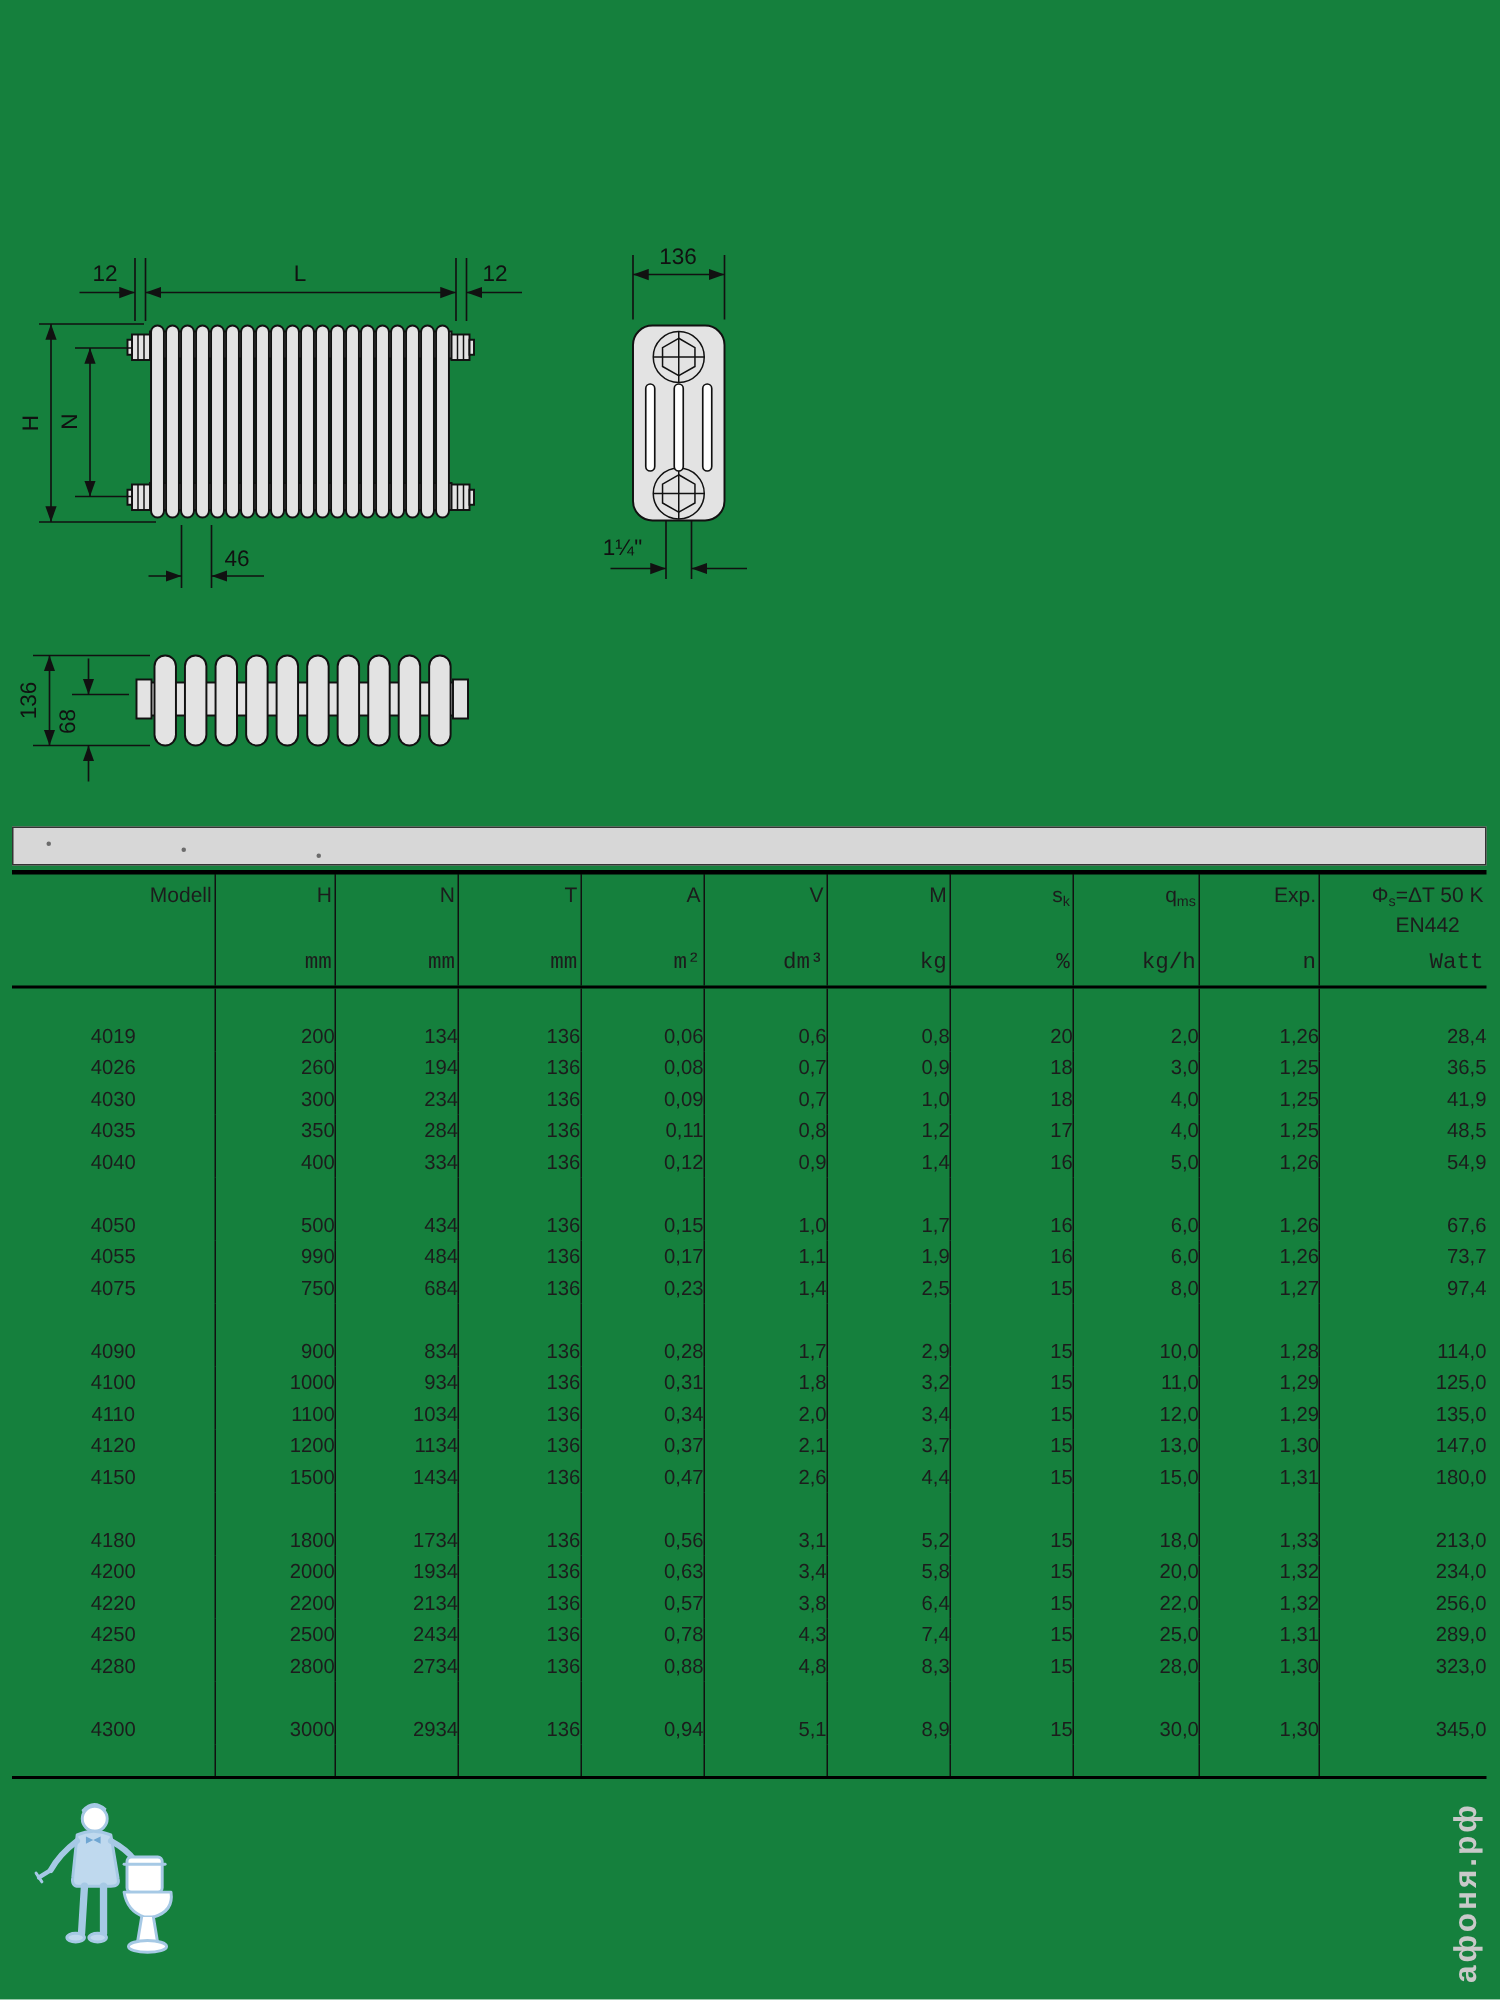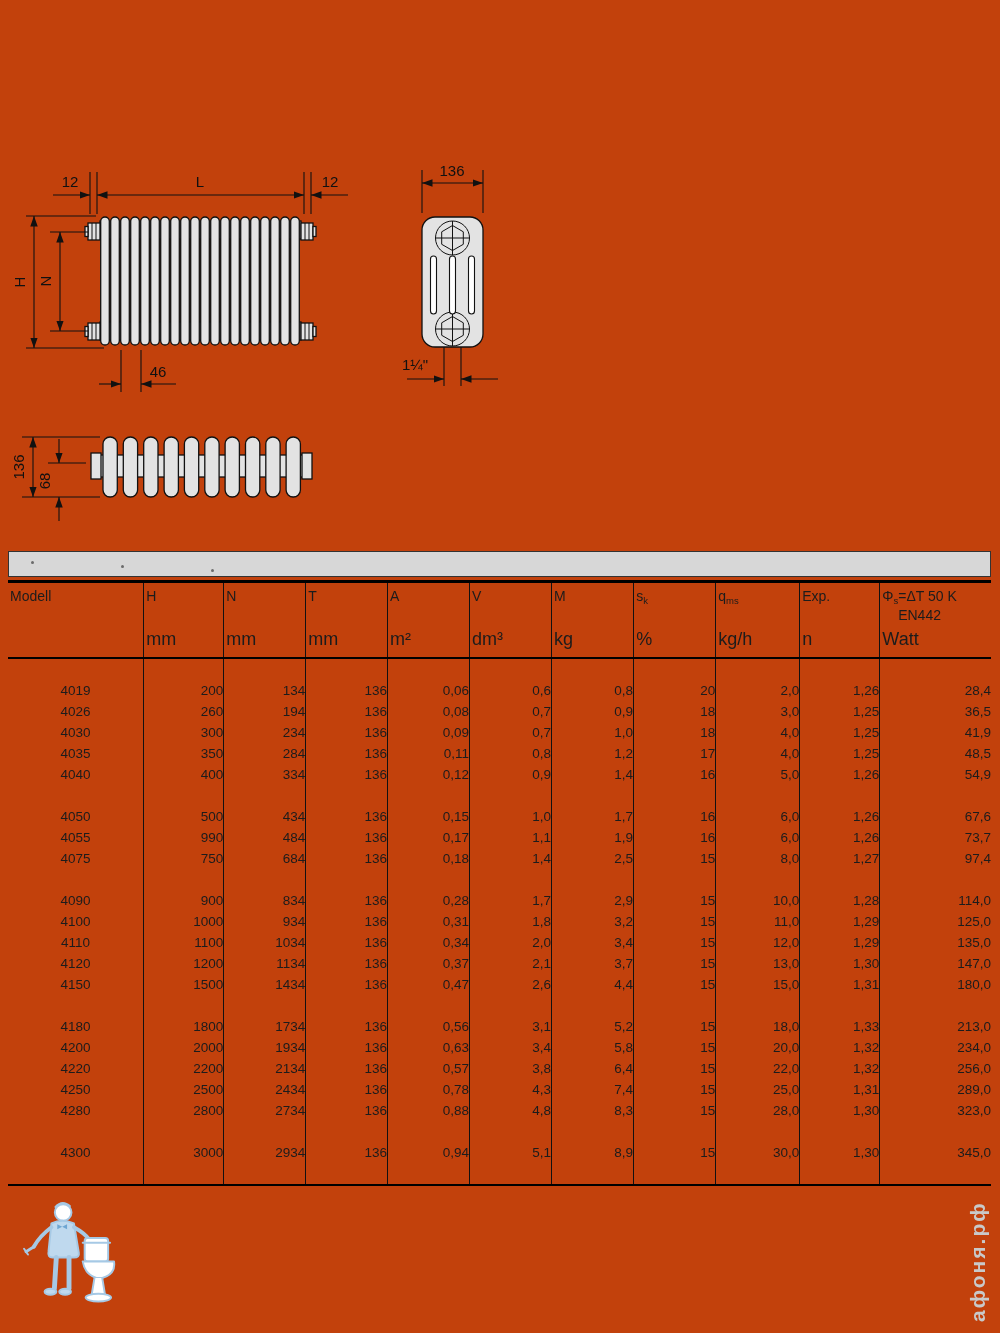--- a/index.html
+++ b/index.html
@@ -1,16 +1,16 @@
 <!DOCTYPE html>
 <html><head>
 <meta charset="utf-8">
 <style>
   html,body { margin:0; padding:0; background:#fff; }
-  .page { position:relative; width:1000px; height:1333px; background:#c2410c;
+  .page { position:relative; width:1000px; height:1333px; background:#15803d;
           font-family:"Liberation Sans", sans-serif; color:#1c1c1c; overflow:hidden; }
 
   
   svg.drawings { position:absolute; left:0; top:150px; }
   .dim  { stroke:#111; stroke-width:1.1; fill:none; }
   .thin { stroke:#111; stroke-width:1; fill:none; }
   .fillg { fill:#e3e3e3; stroke:#111; stroke-width:1.3; }
   .slot  { fill:#ffffff; stroke:#111; stroke-width:1.1; }
   #front-tubes rect, #top-pills rect { fill:#e3e3e3; stroke:#111; stroke-width:1.3; }
   text.dimlab { font-size:15px; fill:#111; }
@@ -21,23 +21,23 @@
   .dot { position:absolute; width:3px; height:3px; background:#6b6b6b; border-radius:50%; }
 
   
   #spec-table { position:absolute; left:8px; top:580px; width:983px;
                 border-collapse:collapse; table-layout:fixed;
                 border-top:3px solid #000; border-bottom:2px solid #000;
                 font-size:13.5px; }
   #spec-table th { font-weight:normal; height:62px; padding:5px 2px 7px;
                    border-bottom:2px solid #000; vertical-align:top; }
   .h-wrap { display:flex; flex-direction:column; justify-content:space-between;
-            align-items:flex-start; height:100%; }
+            align-items:flex-end; height:100%; }
   .h-sym  { font-size:14px; line-height:1.25; text-align:center; }
-  .h-unit { font-size:18px; }
+  .h-unit { font-size:15px;font-family:Liberation Mono, monospace; }
   #spec-table sub { font-size:9.5px; vertical-align:-3px; }
   #spec-table td { height:21px; padding:0; }
   td.c-num   { text-align:right; padding-right:12px; }
   td.c-model { text-align:center; }
   .bL { border-left:1.2px solid #111; }
   tr.spacer td { height:auto; }
 
   
   svg.plumber { position:absolute; left:6px; top:1192px; }
   .site-mark { position:absolute; right:10px; top:1192px; height:130px;
@@ -419,21 +419,21 @@
           <td class="c-num bL">16</td>
           <td class="c-num bL">6,0</td>
           <td class="c-num bL">1,26</td>
           <td class="c-num bL">73,7</td>
         </tr>
         <tr>
           <td class="c-model">4075</td>
           <td class="c-num bL">750</td>
           <td class="c-num bL">684</td>
           <td class="c-num bL">136</td>
-          <td class="c-num bL">0,18</td>
+          <td class="c-num bL">0,23</td>
           <td class="c-num bL">1,4</td>
           <td class="c-num bL">2,5</td>
           <td class="c-num bL">15</td>
           <td class="c-num bL">8,0</td>
           <td class="c-num bL">1,27</td>
           <td class="c-num bL">97,4</td>
         </tr>
         <tr class="spacer" style="height: 15px;">
           <td></td>
           <td class="bL"></td>

